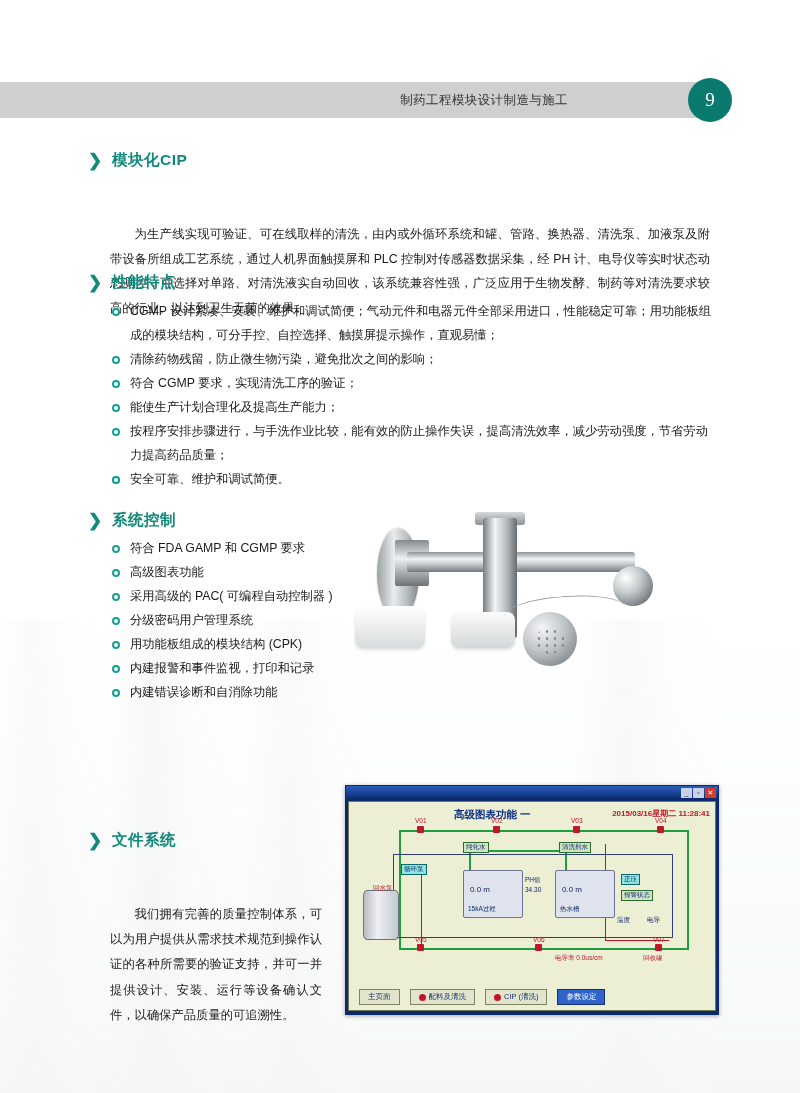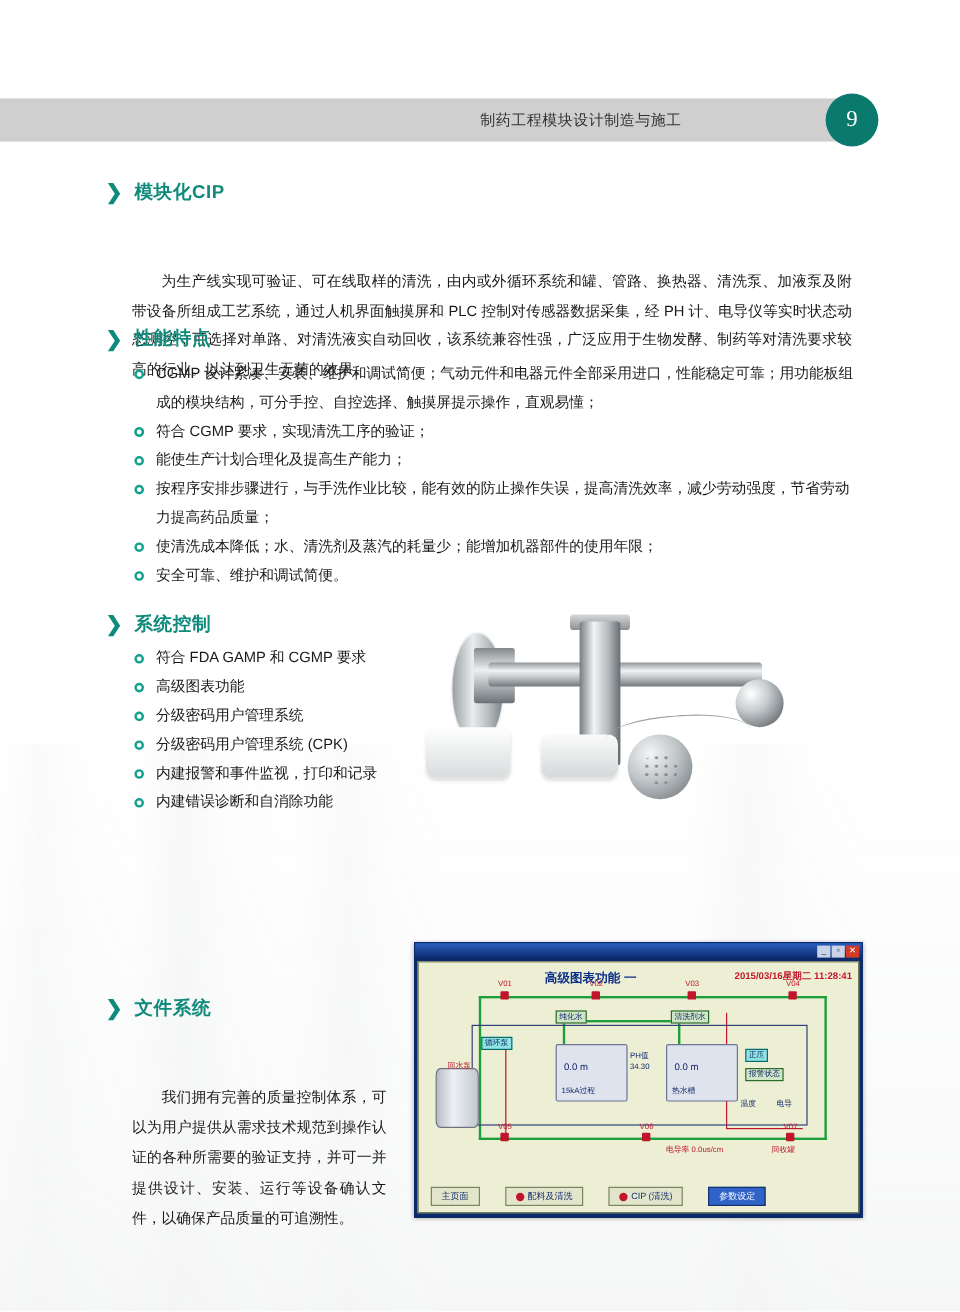--- a/index.html
+++ b/index.html
@@ -368,21 +368,21 @@
     border-radius: 4px / 6px;
   }
   .hmi-footer {
     position: absolute;
     left: 10px;
     right: 8px;
     bottom: 4px;
     height: 18px;
     display: flex;
     align-items: center;
-    gap: 21px;
+    gap: 10px;
   }
   .foot-btn {
     background: #e2e5cb;
     border: 1px solid #7d8560;
     font-size: 7.5px;
     color: #17306e;
     padding: 2px 8px;
     display: flex;
     align-items: center;
     gap: 3px;
@@ -414,37 +414,38 @@
   <span class="label">模块化CIP</span>
 </div>
 <div class="para" style="left:110px; top:182px; width:600px; text-indent:2em;">为生产线实现可验证、可在线取样的清洗，由内或外循环系统和罐、管路、换热器、清洗泵、加液泵及附带设备所组成工艺系统，通过人机界面触摸屏和 PLC 控制对传感器数据采集，经 PH 计、电导仪等实时状态动态测控，可选择对单路、对清洗液实自动回收，该系统兼容性强，广泛应用于生物发酵、制药等对清洗要求较高的行业。以达到卫生无菌的效果。</div>
 
 <div class="section-head" style="left:88px; top:272px;">
   <span class="chev">❯</span>
   <span class="label">性能特点</span>
 </div>
 <ul class="blist" style="left:112px; top:300px; width:600px;">
   <li><span class="dot"></span><span>CGMP 设计紧凑、安装、维护和调试简便；气动元件和电器元件全部采用进口，性能稳定可靠；用功能板组成的模块结构，可分手控、自控选择、触摸屏提示操作，直观易懂；</span></li>
-  <li><span class="dot"></span></li>
+  <li><span class="dot"></span><span>清除药物残留，防止微生物污染，避免批次之间的影响；</span></li>
   <li><span class="dot"></span><span>符合 CGMP 要求，实现清洗工序的验证；</span></li>
   <li><span class="dot"></span><span>能使生产计划合理化及提高生产能力；</span></li>
   <li><span class="dot"></span><span>按程序安排步骤进行，与手洗作业比较，能有效的防止操作失误，提高清洗效率，减少劳动强度，节省劳动力提高药品质量；</span></li>
-  <li><span class="dot"></span><span>使清洗成本降低；水、清洗剂及蒸汽的耗量少；能增加机器部件的使用年限；</span></li>
+  <li><span class="dot"></span></li>
   <li><span class="dot"></span><span>安全可靠、维护和调试简便。</span></li>
 </ul>
 
 <div class="section-head" style="left:88px; top:510px;">
   <span class="chev">❯</span>
   <span class="label">系统控制</span>
 </div>
 <ul class="blist" style="left:112px; top:537px; width:300px;">
   <li><span class="dot"></span><span>符合 FDA GAMP 和 CGMP 要求</span></li>
   <li><span class="dot"></span><span>高级图表功能</span></li>
+  <li><span class="dot"></span><span>采用高级的 PAC( 可编程自动控制器 )</span></li>
   <li><span class="dot"></span><span>分级密码用户管理系统</span></li>
-  <li><span class="dot"></span><span>分级密码用户管理系统 (CPK)</span></li>
+  <li><span class="dot"></span><span>用功能板组成的模块结构 (CPK)</span></li>
   <li><span class="dot"></span><span>内建报警和事件监视，打印和记录</span></li>
   <li><span class="dot"></span><span>内建错误诊断和自消除功能</span></li>
 </ul>
 
 <div class="product-photo">
   <div class="pp-disc"></div>
   <div class="pp-tube2"></div>
   <div class="pp-tube"></div>
   <div class="pp-vert-cap"></div>
   <div class="pp-vert"></div>

